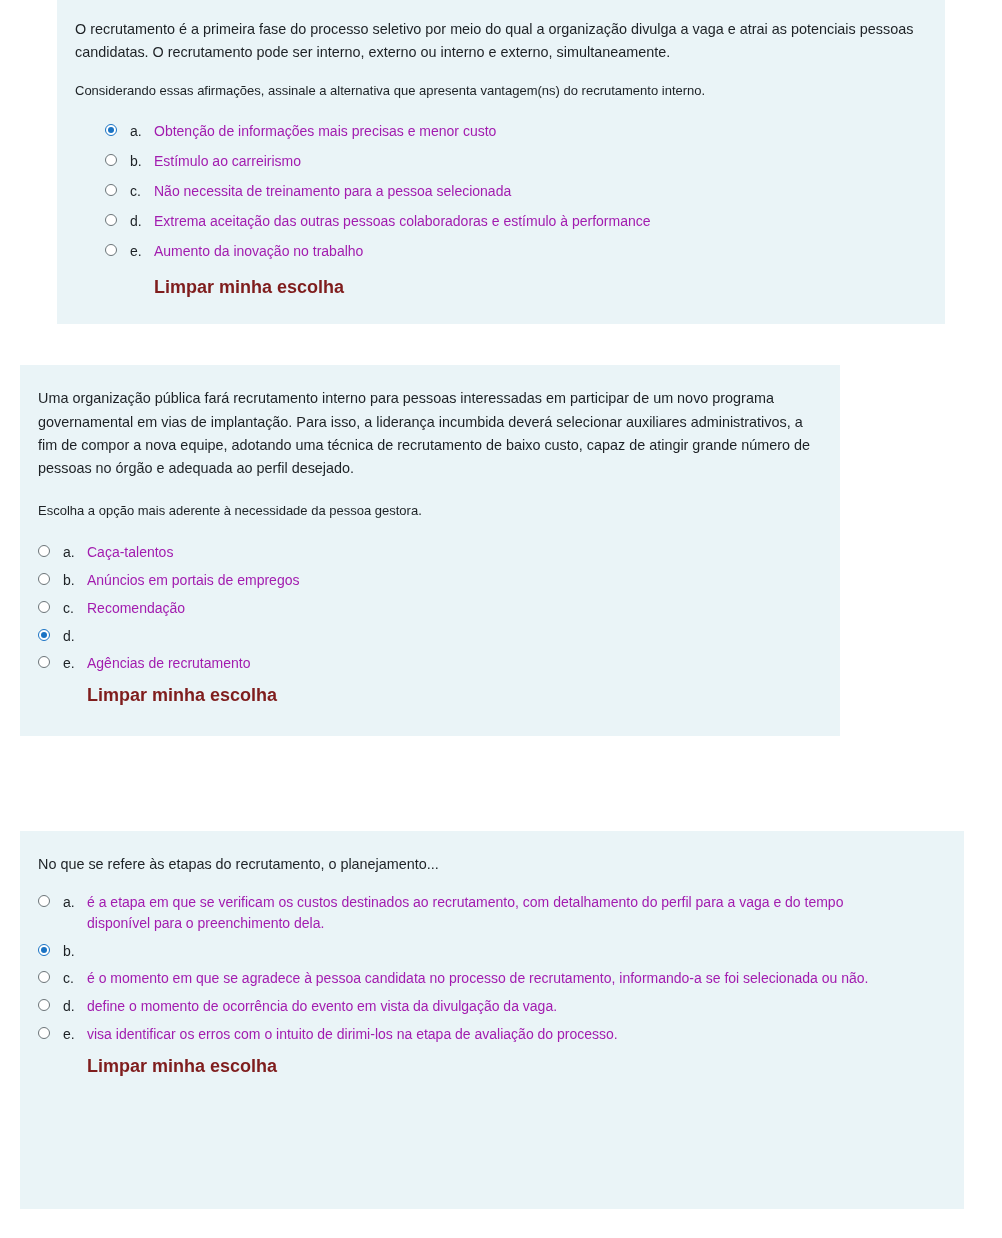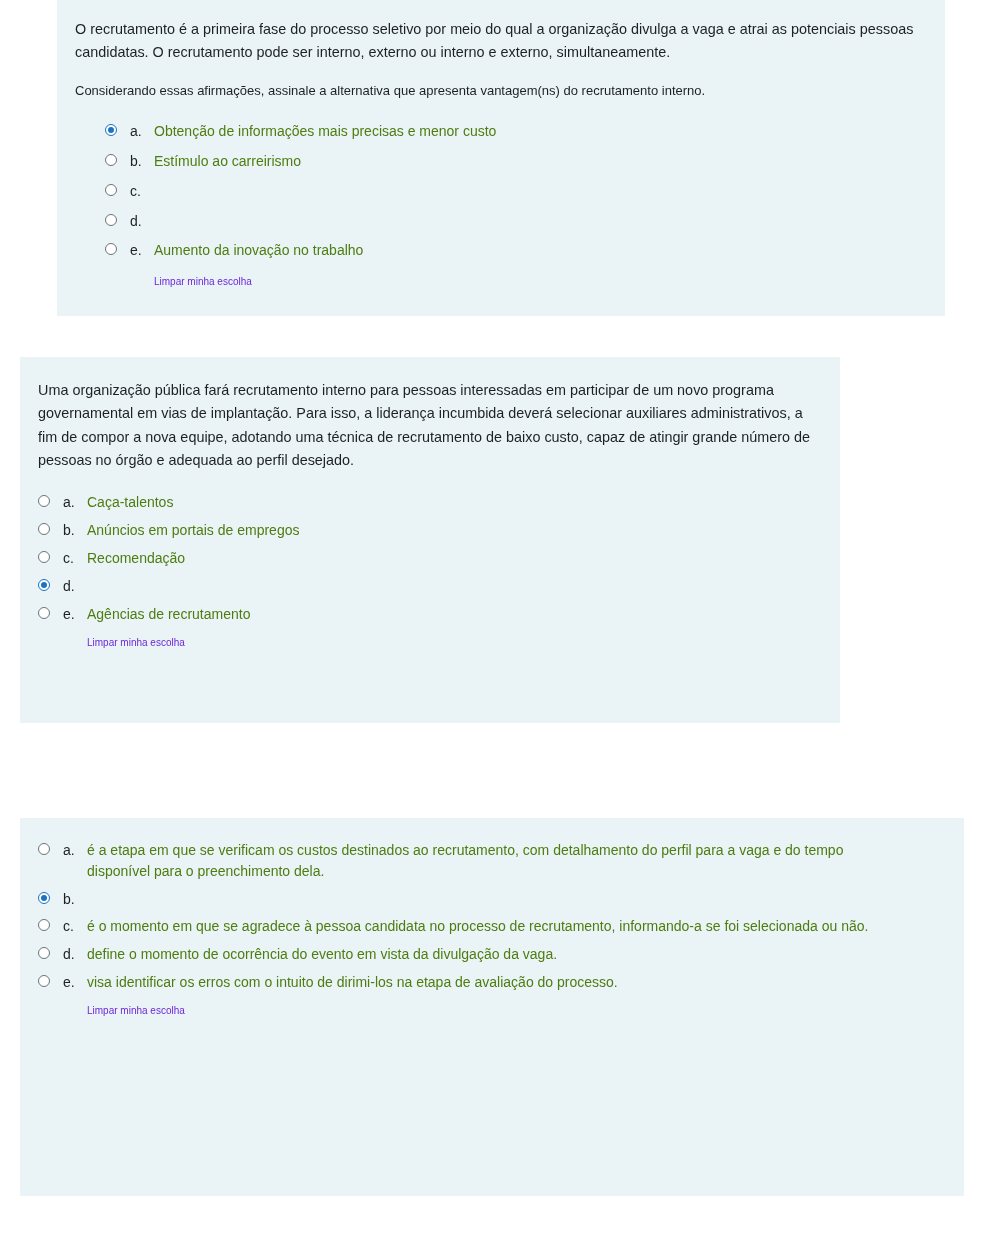--- a/index.html
+++ b/index.html
@@ -96,31 +96,32 @@
     flex: 0 0 auto;
     width: 24px;
     font-size: 14px;
     line-height: 1.45;
     margin-left: 13px;
     color: #1d2125;
   }
   .ans-text {
     font-size: 14px;
     line-height: 1.5;
-    color: #4d7c0f;
+    color: #a21caf;
     max-width: 800px;
   }
   #card-3 .ans-text { max-width: 790px; }
   .clear-choice {
-    color: #6d28d9;
-    font-size: 10px;
+    color: #7f1d1d;
+    font-size: 18px;
     margin-top: 4px;
     margin-left: 49px;
     display: inline-block;
     cursor: pointer;
+    font-weight: bold;
   }
   #card-1 .clear-choice { margin-left: 49px; margin-top: 6px; }
   #card-2 .clear-choice { margin-left: 49px; }
   #card-3 .clear-choice { margin-left: 49px; }
   
   #card-1 .answers { padding-left: 30px; }
   #card-1 .clear-choice { margin-left: 79px; }
 </style>
 </head>
 <body>
@@ -137,36 +138,39 @@
         <span class="ans-text">Obtenção de informações mais precisas e menor custo</span>
       </li>
       <li class="answer">
         <span class="radio"></span>
         <span class="ans-letter">b.</span>
         <span class="ans-text">Estímulo ao carreirismo</span>
       </li>
       <li class="answer">
         <span class="radio"></span>
         <span class="ans-letter">c.</span>
+        <span class="ans-text">Não necessita de treinamento para a pessoa selecionada</span>
       </li>
       <li class="answer">
         <span class="radio"></span>
         <span class="ans-letter">d.</span>
+        <span class="ans-text">Extrema aceitação das outras pessoas colaboradoras e estímulo à performance</span>
       </li>
       <li class="answer">
         <span class="radio"></span>
         <span class="ans-letter">e.</span>
         <span class="ans-text">Aumento da inovação no trabalho</span>
       </li>
     </ul>
     <a class="clear-choice">Limpar minha escolha</a>
   </div>
 
   <div class="question-card" id="card-2">
     <p class="stem last">Uma organização pública fará recrutamento interno para pessoas interessadas em participar de um novo programa governamental em vias de implantação. Para isso, a liderança incumbida deverá selecionar auxiliares administrativos, a fim de compor a nova equipe, adotando uma técnica de recrutamento de baixo custo, capaz de atingir grande número de pessoas no órgão e adequada ao perfil desejado.</p>
+    <p class="prompt">Escolha a opção mais aderente à necessidade da pessoa gestora.</p>
     <ul class="answers">
       <li class="answer">
         <span class="radio"></span>
         <span class="ans-letter">a.</span>
         <span class="ans-text">Caça-talentos</span>
       </li>
       <li class="answer">
         <span class="radio"></span>
         <span class="ans-letter">b.</span>
         <span class="ans-text">Anúncios em portais de empregos</span>
@@ -183,20 +187,21 @@
       <li class="answer">
         <span class="radio"></span>
         <span class="ans-letter">e.</span>
         <span class="ans-text">Agências de recrutamento</span>
       </li>
     </ul>
     <a class="clear-choice">Limpar minha escolha</a>
   </div>
 
   <div class="question-card" id="card-3">
+    <p class="stem">No que se refere às etapas do recrutamento, o planejamento...</p>
     <ul class="answers">
       <li class="answer">
         <span class="radio"></span>
         <span class="ans-letter">a.</span>
         <span class="ans-text">é a etapa em que se verificam os custos destinados ao recrutamento, com detalhamento do perfil para a vaga e do tempo disponível para o preenchimento dela.</span>
       </li>
       <li class="answer">
         <span class="radio checked"></span>
         <span class="ans-letter">b.</span>
       </li>

